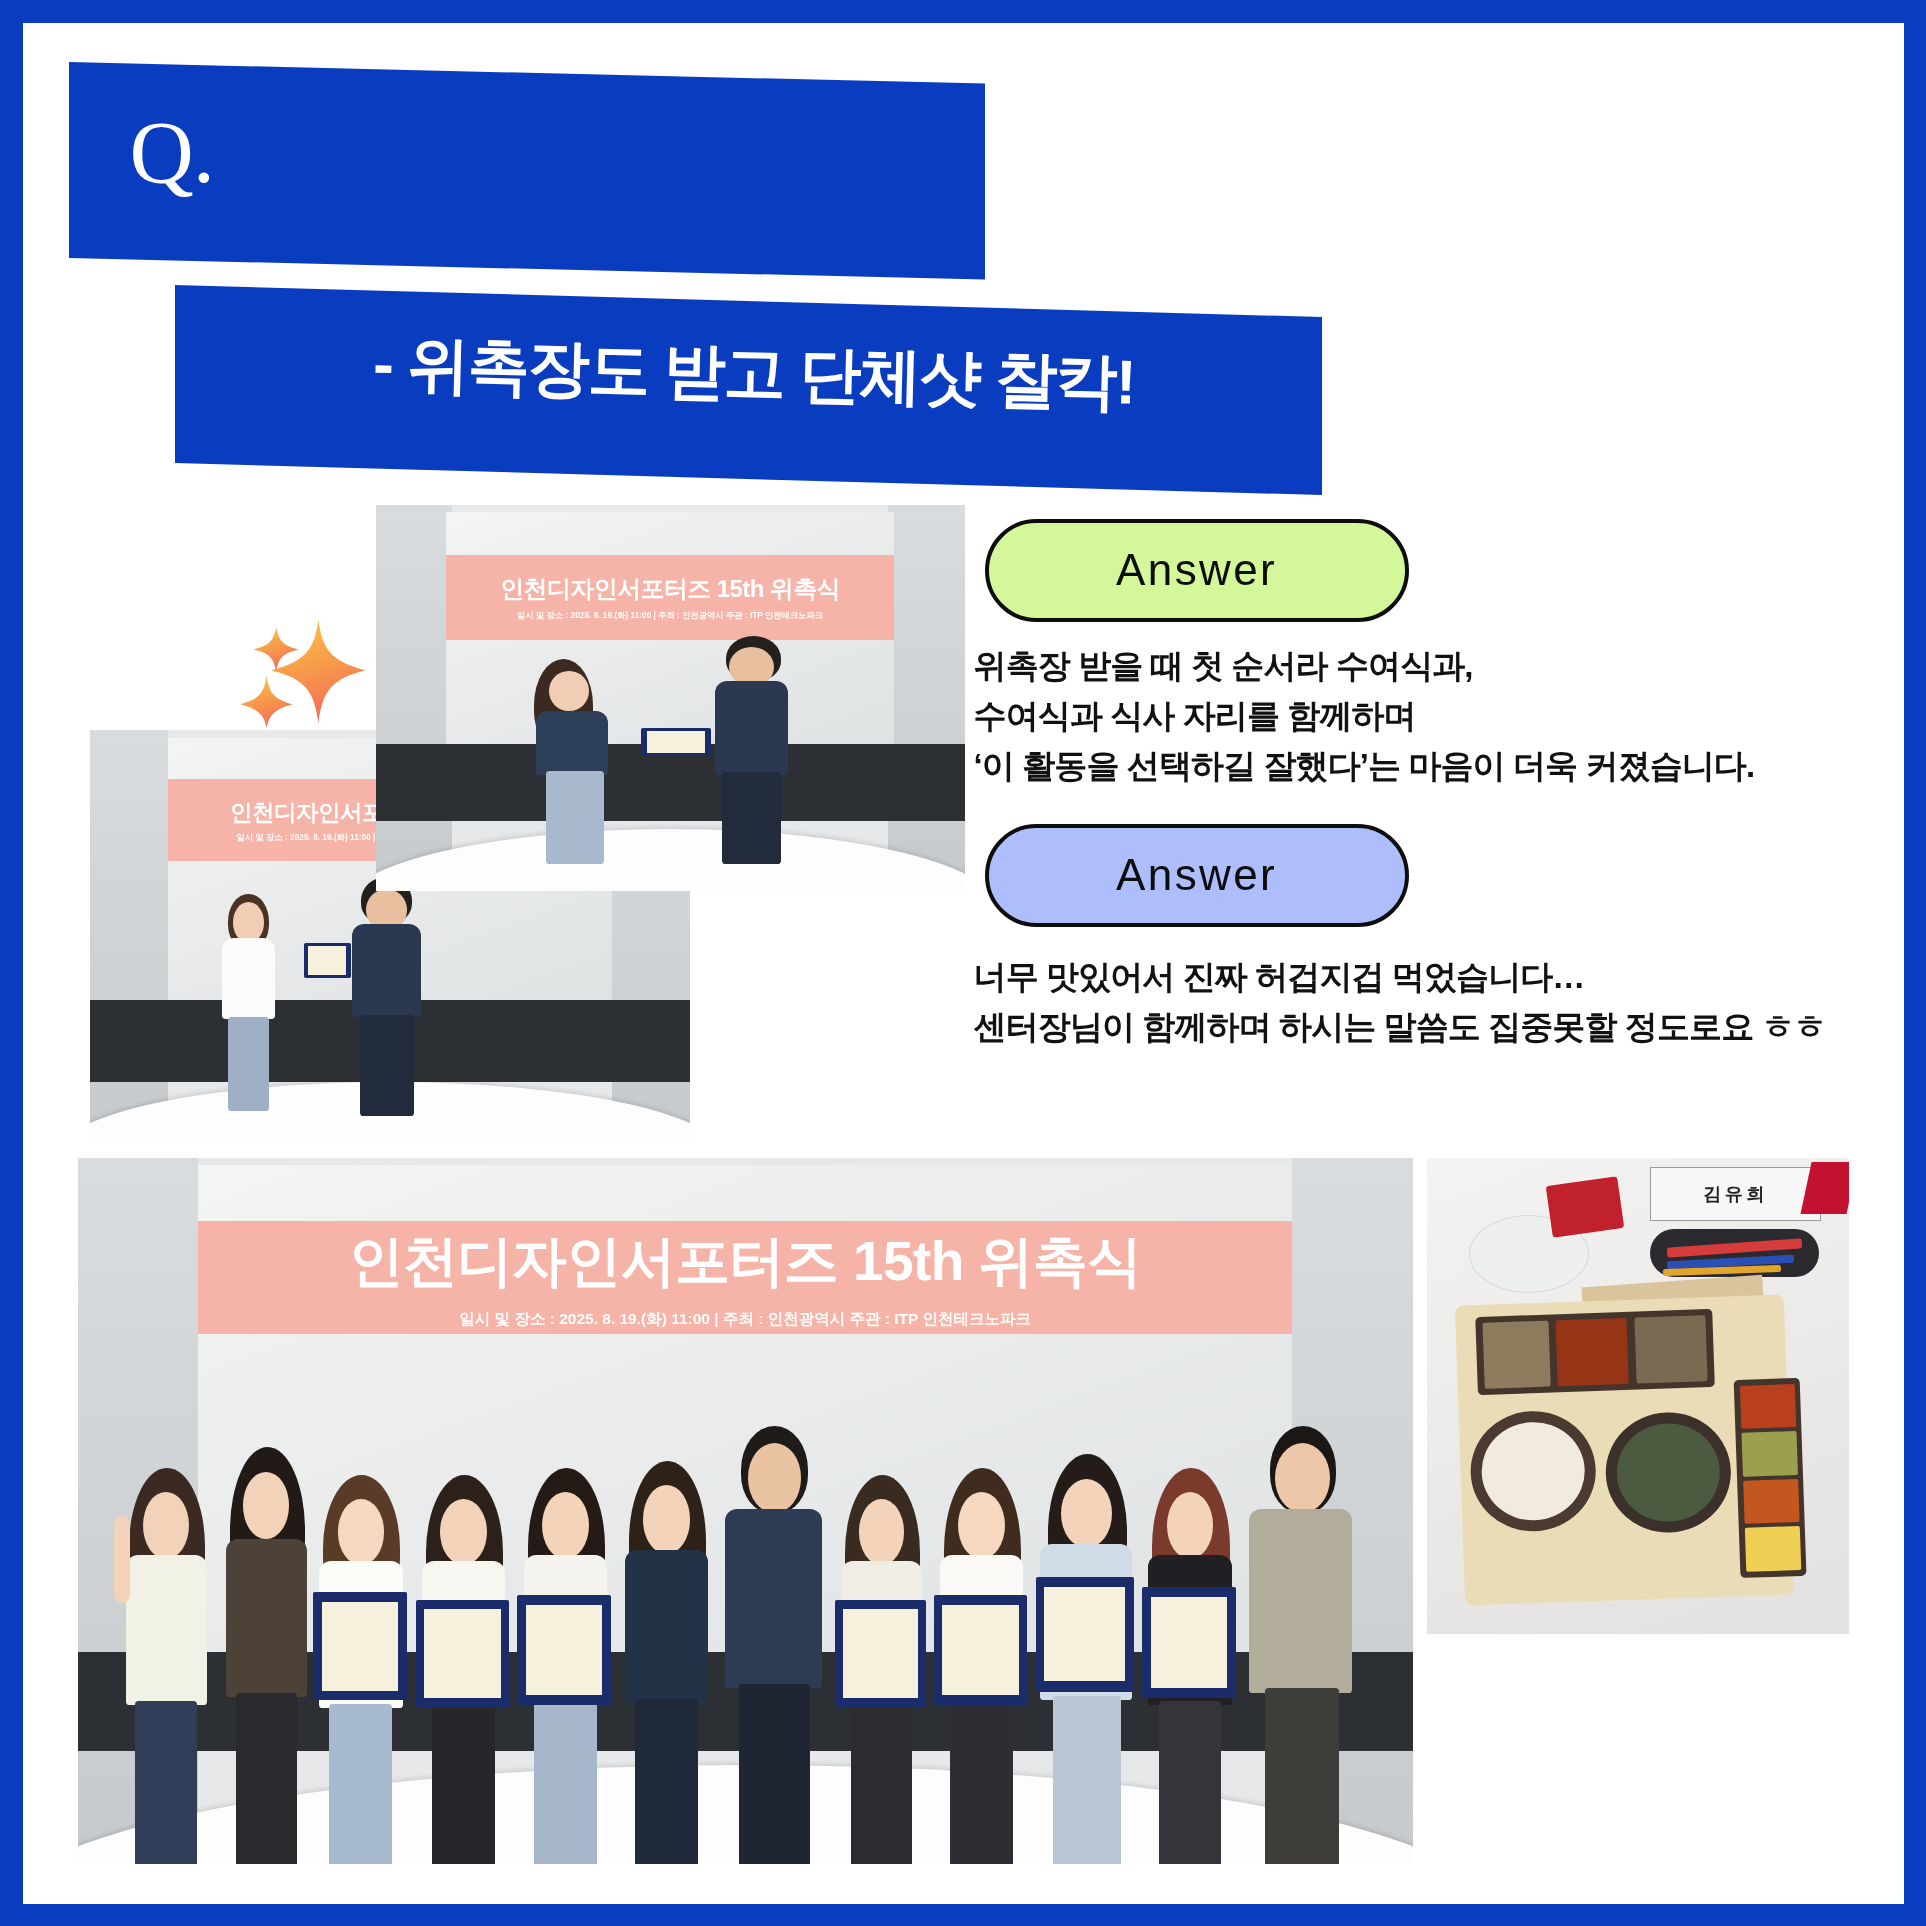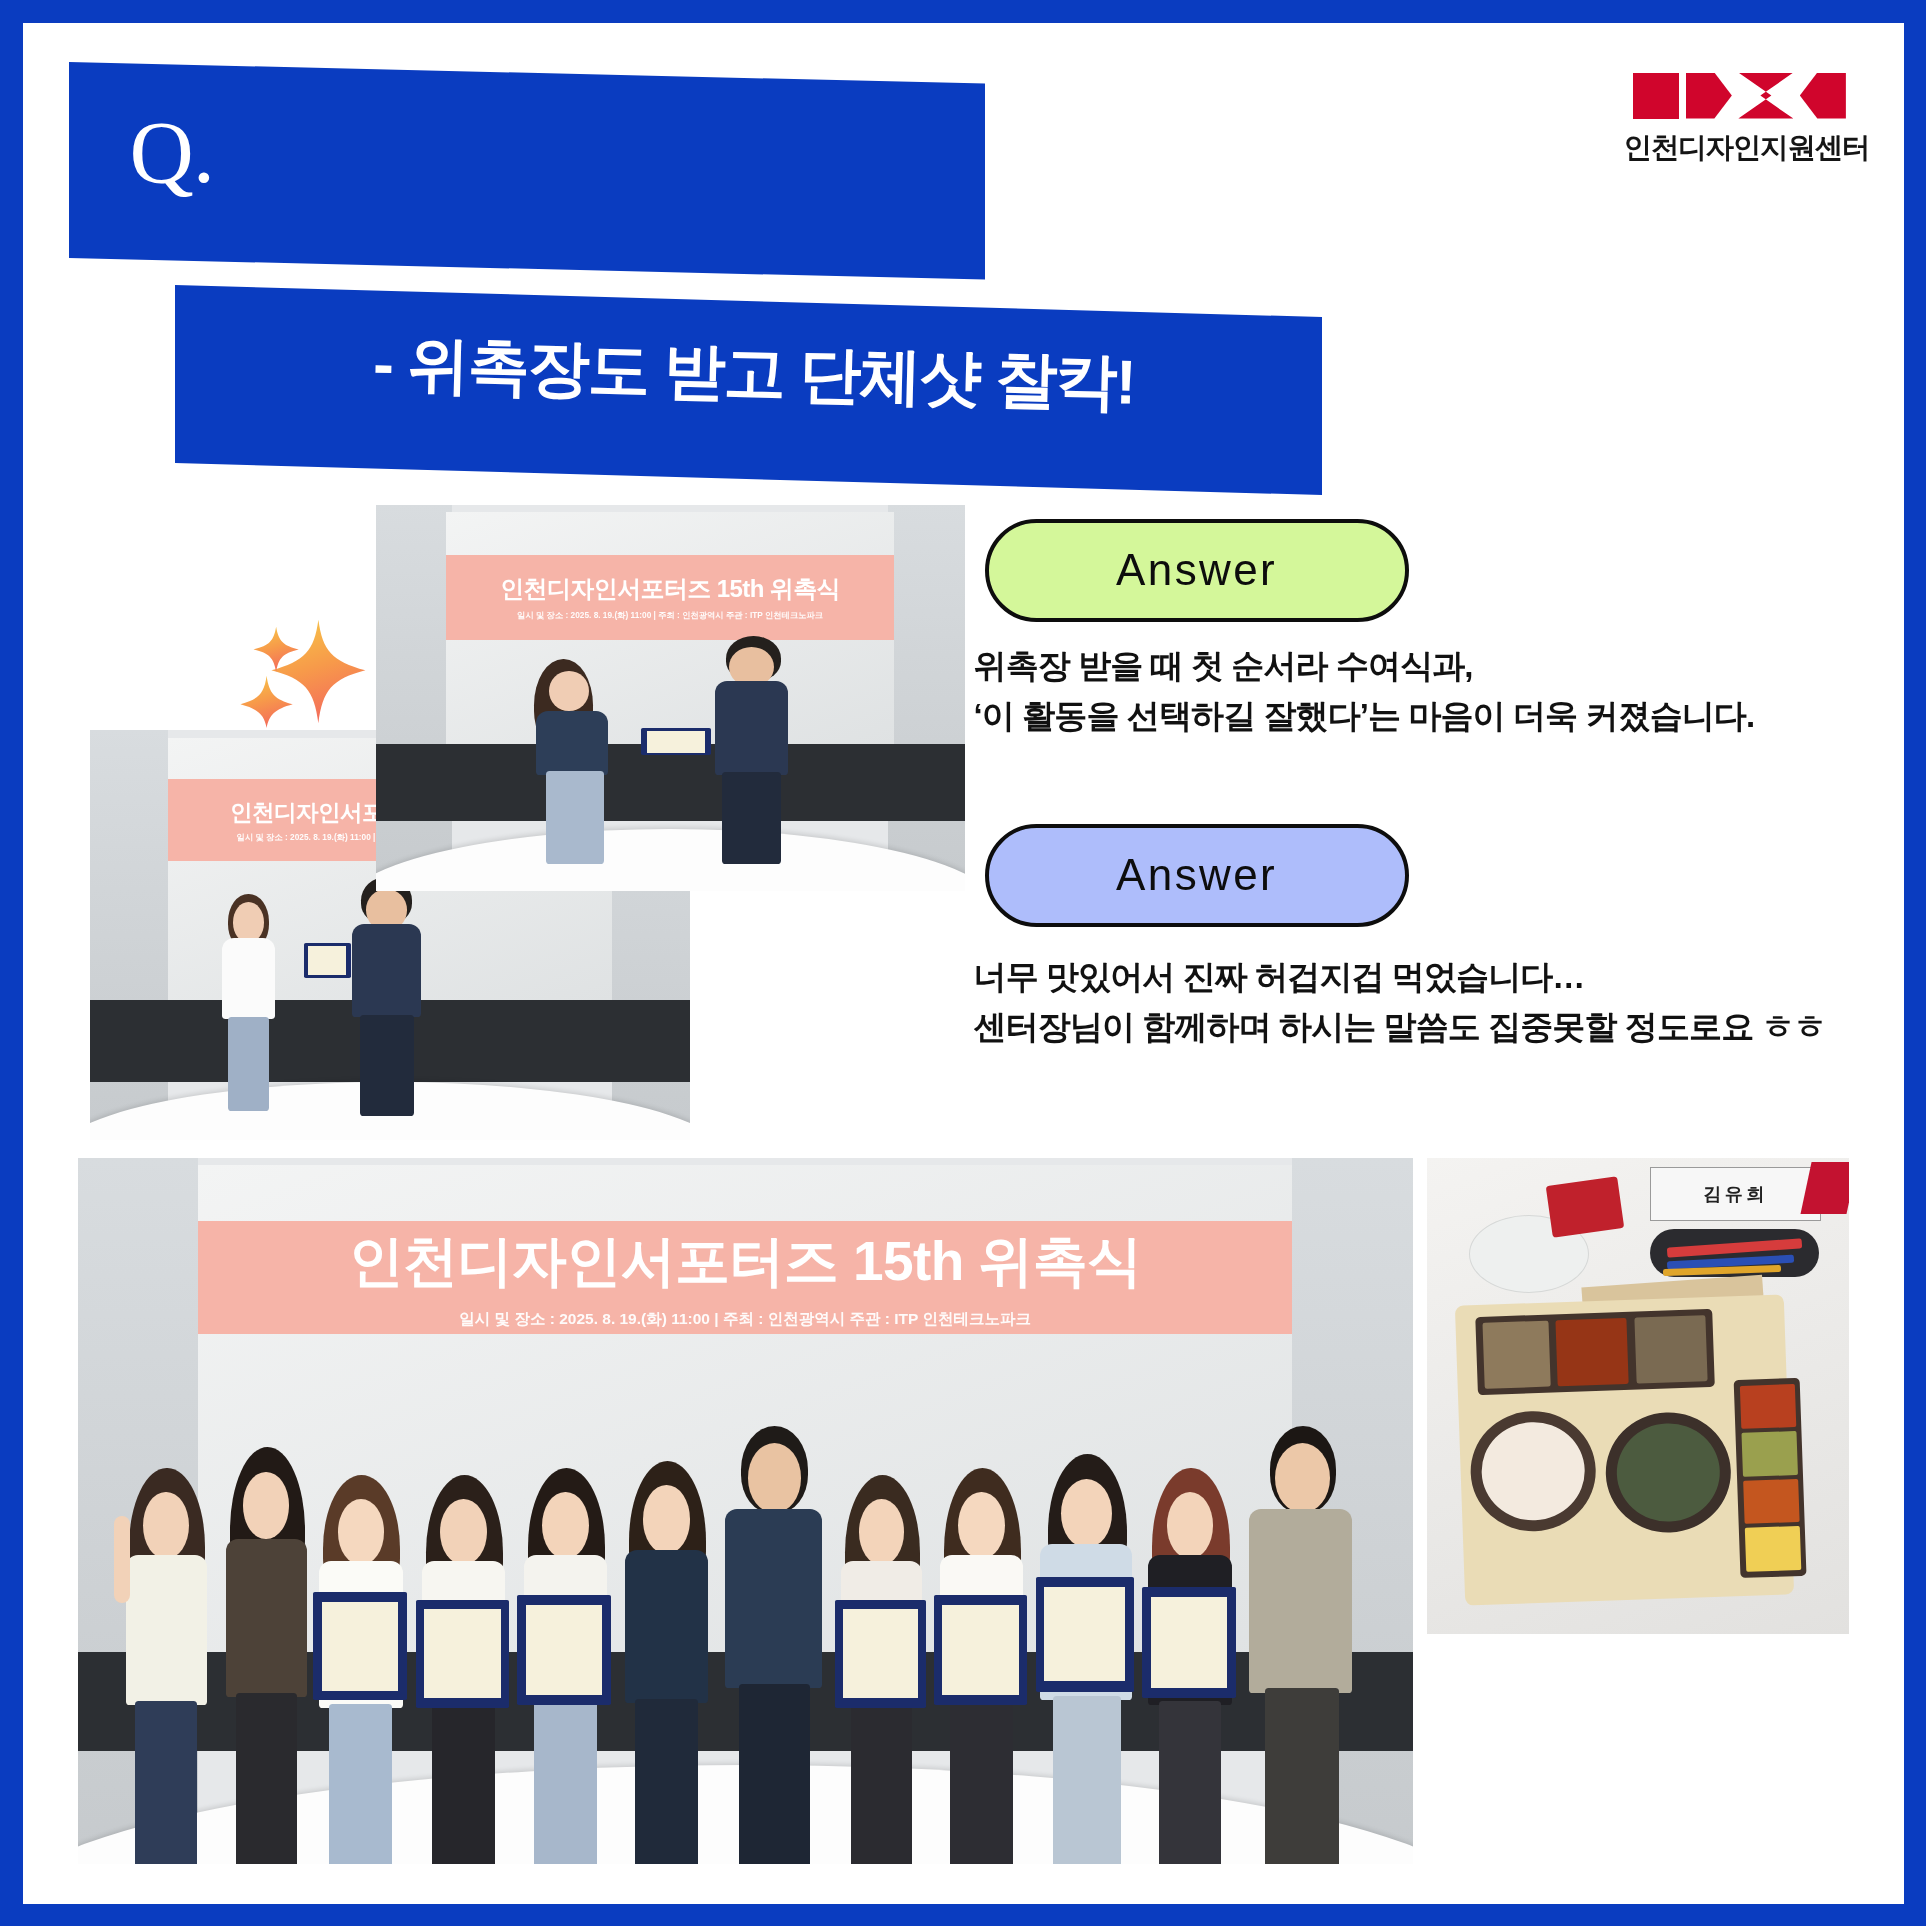--- a/index.html
+++ b/index.html
@@ -121,29 +121,20 @@
 <div class="card">
 
   <div class="title-banner"></div>
   <div class="title-row">
     <span class="q-mark">Q.</span>
   </div>
 
   <div class="sub-banner"></div>
   <div class="sub-text">- 위촉장도 받고 단체샷 찰칵!</div>
 
-  <div class="logo">
-    <div class="logo-marks">
-      <span class="lm lm-sq"></span>
-      <span class="lm lm-d"></span>
-      <span class="lm lm-s"></span>
-      <span class="lm lm-c"></span>
-    </div>
-    <div class="logo-name">인천디자인지원센터</div>
-  </div>
 
   <svg class="sparkle" style="left:209px;top:586px;width:143px;height:119px" viewBox="0 0 240 200">
     <defs>
       <linearGradient id="spg" x1="0" y1="0" x2="0.3" y2="1">
         <stop offset="0" stop-color="#F7C948"></stop>
           <stop offset="0.55" stop-color="#F79A4A"></stop>
         <stop offset="1" stop-color="#F4705A"></stop>
       </linearGradient>
     </defs>
     <path fill="url(#spg)" d="M145 18 C152 70 168 88 224 103 C168 118 152 136 145 192 C138 136 122 118 66 103 C122 88 138 70 145 18 Z"></path>
@@ -211,20 +202,21 @@
           <div class="cert-in"></div>
         </div>
     </div>
   </div>
 
   <div class="badge" style="left:962px;top:496px;width:416px;height:95px;background:#D4F79A;">
     <span>Answer</span>
   </div>
   <div class="ans-body" style="left:951px;top:618px;">
     <div>위촉장 받을 때 첫 순서라 수여식과,</div>
+    <div>수여식과 식사 자리를 함께하며</div>
     <div>
       <b>‘이 활동을 선택하길 잘했다’</b><span>는 마음이 더욱 커졌습니다.</span>
     </div>
   </div>
 
   <div class="badge" style="left:962px;top:801px;width:416px;height:95px;background:#AEBDFB;">
     <span>Answer</span>
   </div>
   <div class="ans-body" style="left:951px;top:929px;">
     <div>너무 맛있어서 진짜 허겁지겁 먹었습니다…</div>

